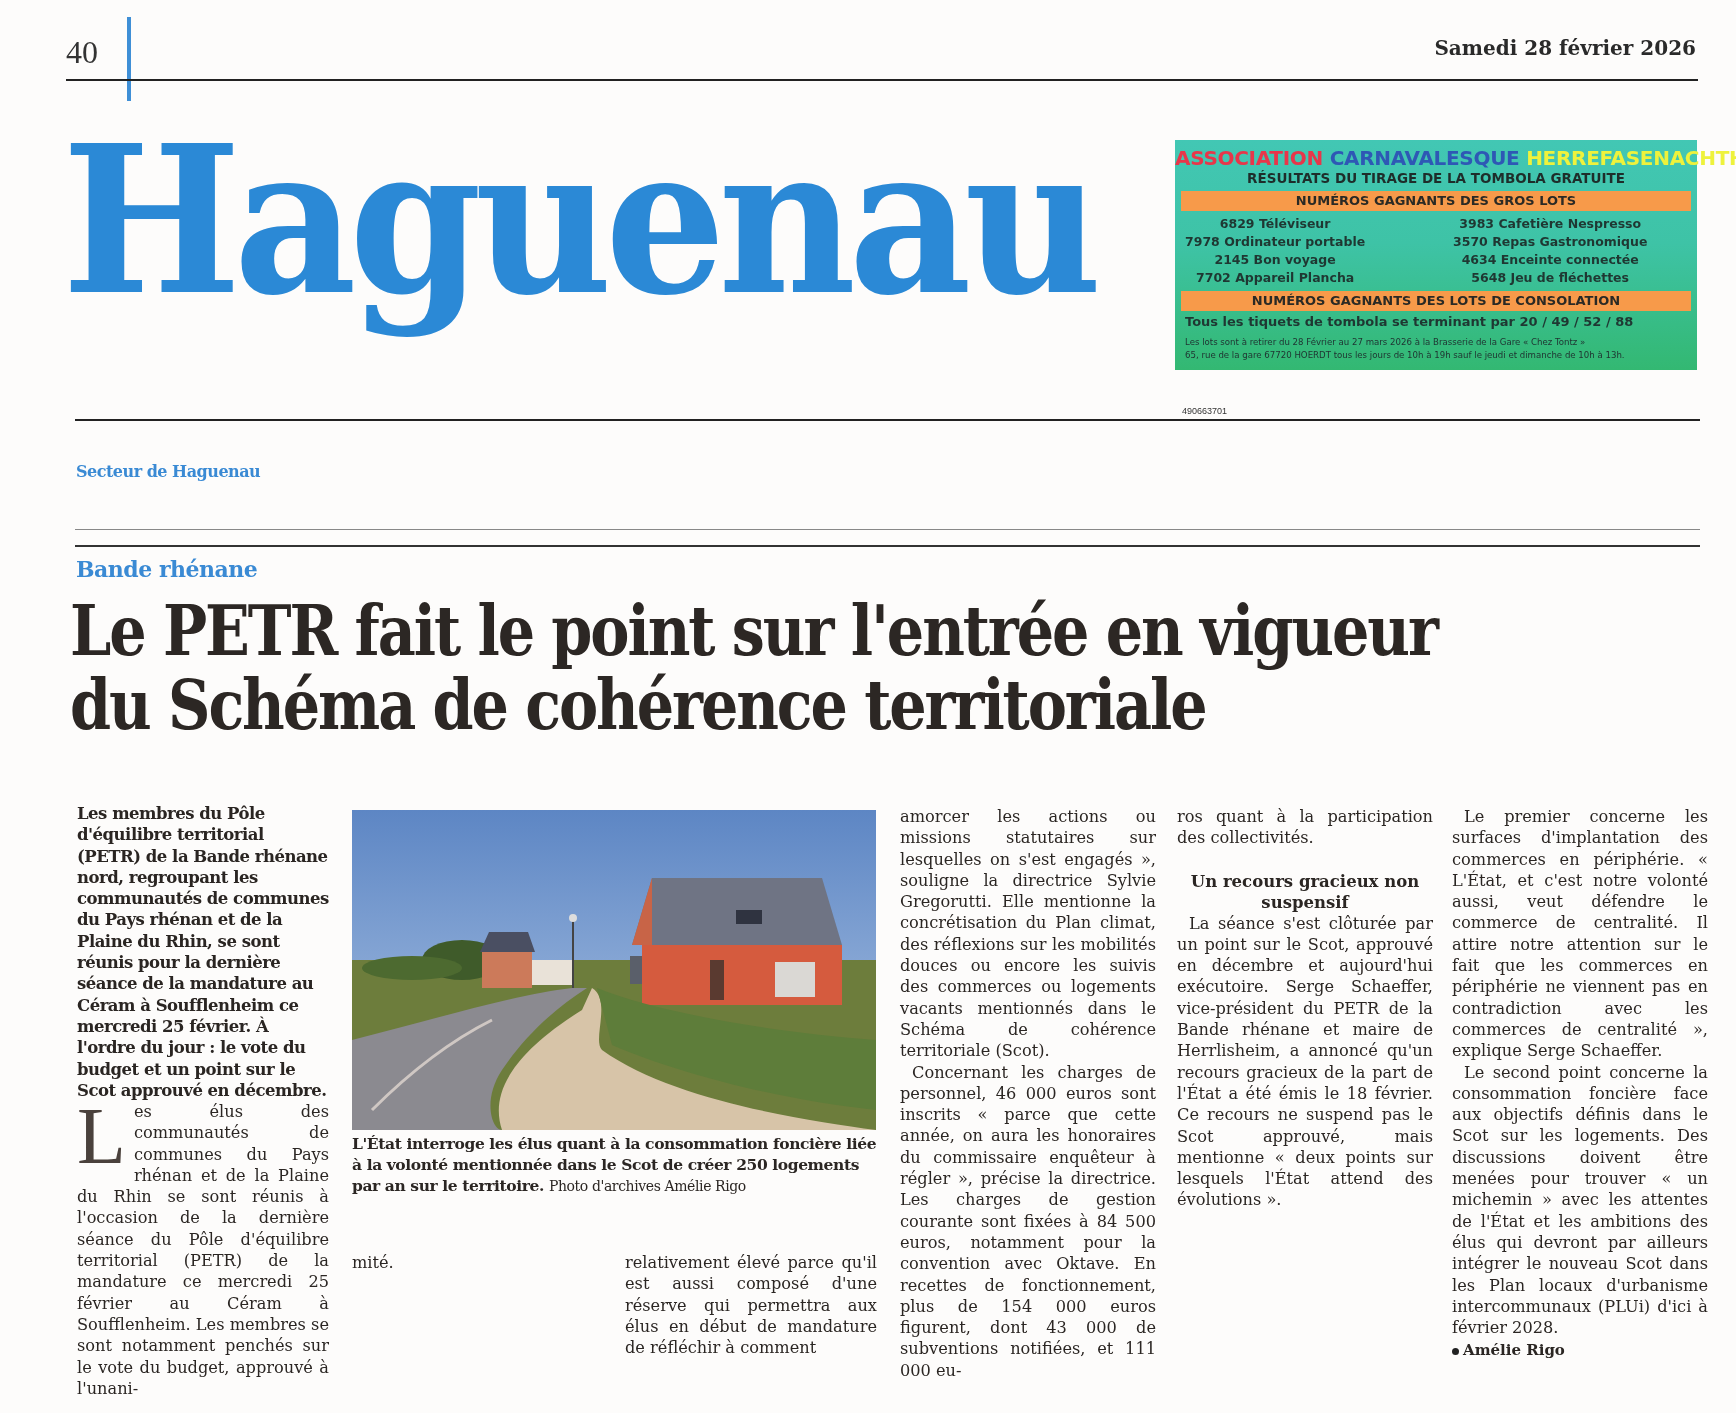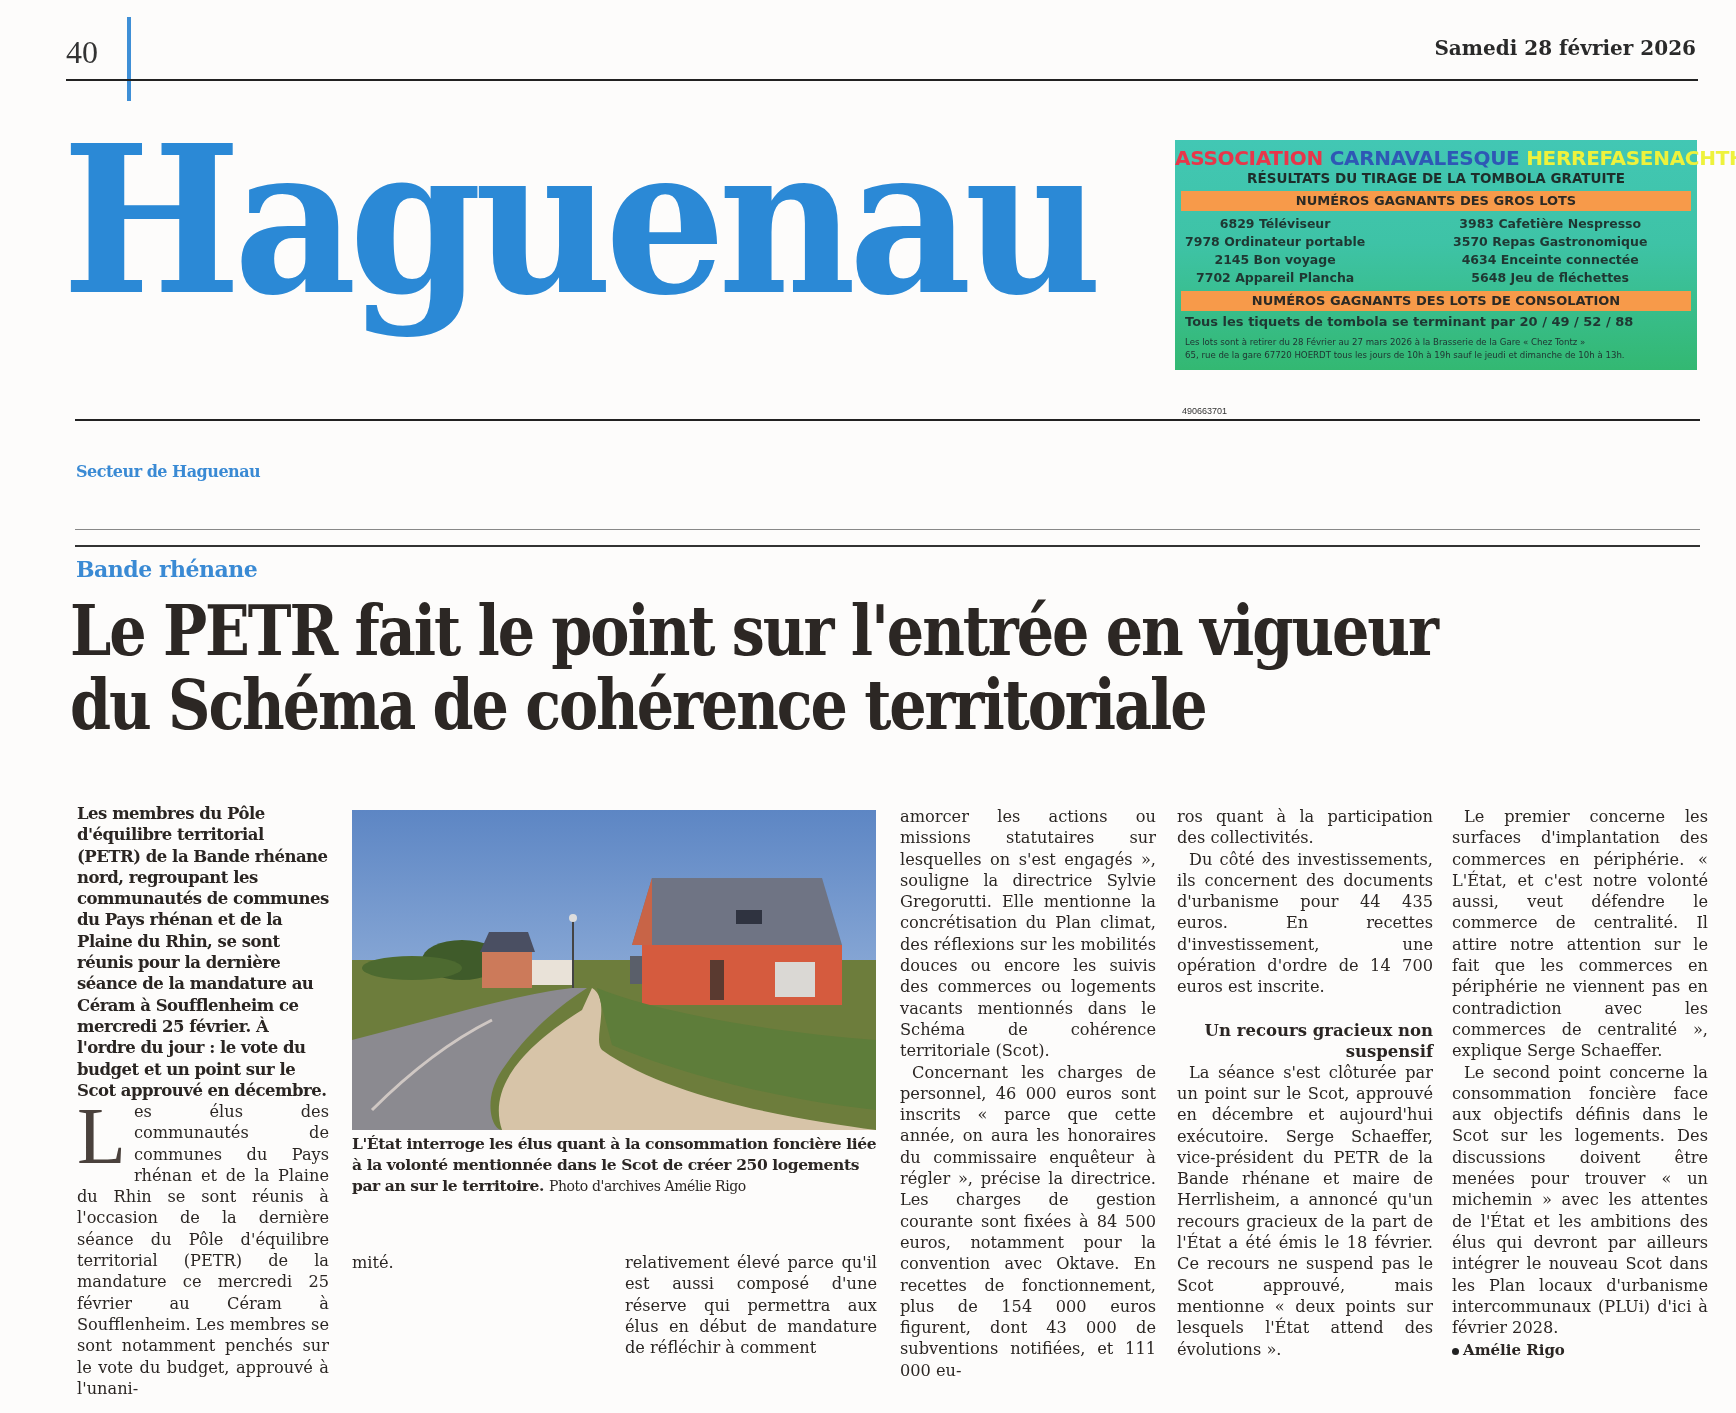--- a/index.html
+++ b/index.html
@@ -50,21 +50,21 @@
   .body1 { left: 77px; top: 1101px; width: 252px; }
   .dropcap { float: left; font-size: 80px; line-height: 66px; margin: 2px 8px 0 0; color: #4a413c; font-family: "Liberation Serif", serif; }
   .photo { left: 352px; top: 810px; width: 524px; height: 320px; overflow: hidden; background: #6f95c8; }
   .caption { left: 352px; top: 1133px; width: 528px; font-family: "DejaVu Serif", serif; font-weight: bold; font-size: 15.5px; line-height: 21px; color: #2b2623; letter-spacing: -0.4px; }
   .caption .credit { font-weight: normal; font-size: 14px; }
   .col2a { left: 352px; top: 1252px; width: 250px; }
   .col2b { left: 625px; top: 1252px; width: 252px; }
   .col3 { left: 900px; top: 806px; width: 256px; }
   .col4 { left: 1177px; top: 806px; width: 256px; }
   .col5 { left: 1452px; top: 806px; width: 256px; }
-  .subhead { font-weight: bold; font-size: 16.5px; line-height: 21px; margin-top: 22px; text-align: right; }
+  .subhead { font-weight: bold; font-size: 16.5px; line-height: 21px; margin-top: 22px; text-align: center; }
   .byline { font-weight: bold; font-size: 15px; margin-top: 2px; }
   .byline .dot { display: inline-block; width: 7px; height: 7px; border-radius: 50%; background: #222; margin-right: 4px; vertical-align: middle; }
   .footer-code { right: 38px; top: 1383px; font-family: "Liberation Sans", sans-serif; font-size: 17px; color: #333; margin-top: 30px; }
 </style>
 </head>
 <body>
 
 <div class="abs page-num">40</div>
 <div class="abs page-bar"></div>
 <div class="abs top-rule"></div>
@@ -161,21 +161,20 @@
   <p>relativement élevé parce qu'il est aussi composé d'une réserve qui permettra aux élus en début de mandature de réfléchir à comment</p>
 </div>
 
 <div class="col col3">
   <p>amorcer les actions ou missions statutaires sur lesquelles on s'est engagés », souligne la directrice Sylvie Gregorutti. Elle mentionne la concrétisation du Plan climat, des réflexions sur les mobilités douces ou encore les suivis des commerces ou logements vacants mentionnés dans le Schéma de cohérence territoriale (Scot).</p>
   <p class="ind">Concernant les charges de personnel, 46 000 euros sont inscrits « parce que cette année, on aura les honoraires du commissaire enquêteur à régler », précise la directrice. Les charges de gestion courante sont fixées à 84 500 euros, notamment pour la convention avec Oktave. En recettes de fonctionnement, plus de 154 000 euros figurent, dont 43 000 de subventions notifiées, et 111 000 eu-</p>
 </div>
 
 <div class="col col4">
   <p>ros quant à la participation des collectivités.</p>
-  <p class="ind">Du côté des investissements, ils concernent des documents d'urbanisme pour 44 435 euros. En recettes d'investissement, une opération d'ordre de 14 700 euros est inscrite.</p>
   <div class="subhead">Un recours gracieux non suspensif</div>
   <p class="ind">La séance s'est clôturée par un point sur le Scot, approuvé en décembre et aujourd'hui exécutoire. Serge Schaeffer, vice-président du PETR de la Bande rhénane et maire de Herrlisheim, a annoncé qu'un recours gracieux de la part de l'État a été émis le 18 février. Ce recours ne suspend pas le Scot approuvé, mais mentionne « deux points sur lesquels l'État attend des évolutions ».</p>
 </div>
 
 <div class="col col5">
   <p class="ind">Le premier concerne les surfaces d'implantation des commerces en périphérie. « L'État, et c'est notre volonté aussi, veut défendre le commerce de centralité. Il attire notre attention sur le fait que les commerces en périphérie ne viennent pas en contradiction avec les commerces de centralité », explique Serge Schaeffer.</p>
   <p class="ind">Le second point concerne la consommation foncière face aux objectifs définis dans le Scot sur les logements. Des discussions doivent être menées pour trouver « un michemin » avec les attentes de l'État et les ambitions des élus qui devront par ailleurs intégrer le nouveau Scot dans les Plan locaux d'urbanisme intercommunaux (PLUi) d'ici à février 2028.</p>
   <div class="byline">
     <span class="dot"></span><span>Amélie Rigo</span>
   </div>

